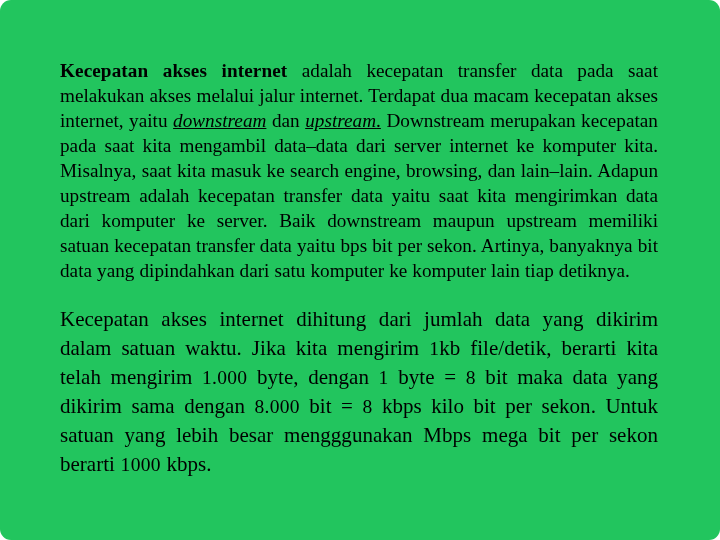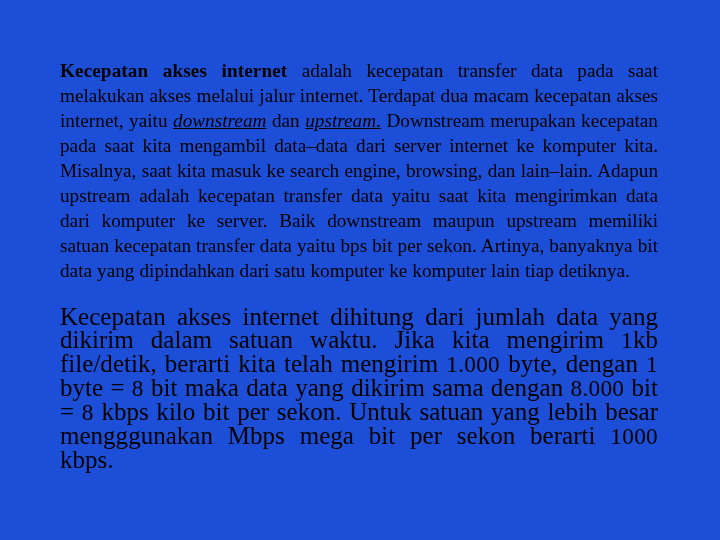--- a/index.html
+++ b/index.html
@@ -12,22 +12,23 @@
     background: #ffffff;
     font-family: "Liberation Serif", "DejaVu Serif", serif;
     color: #000000;
     overflow: hidden;
   }
 
   .page {
     position: relative;
     width: 720px;
     height: 540px;
-    background: #1d4ed8;
+    background: #22c55e;
     box-sizing: border-box;
+    border-radius: 11px;
   }
 
   .text-block {
     position: absolute;
     left: 60px;
     top: 58px;
     width: 598px;
   }
 
   .para {
@@ -40,22 +41,22 @@
     word-spacing: 0.2px;
     hyphens: none;
     -webkit-hyphens: none;
   }
 
   .para + .para {
     margin-top: 22px;
   }
 
   .para-2 {
-    font-size: 25px;
-    line-height: 23px;
+    font-size: 21px;
+    line-height: 29px;
     word-spacing: 0.4px;
   }
 
   .lead {
     font-weight: bold;
     letter-spacing: 0.1px;
   }
 
   .term {
     font-style: italic;

